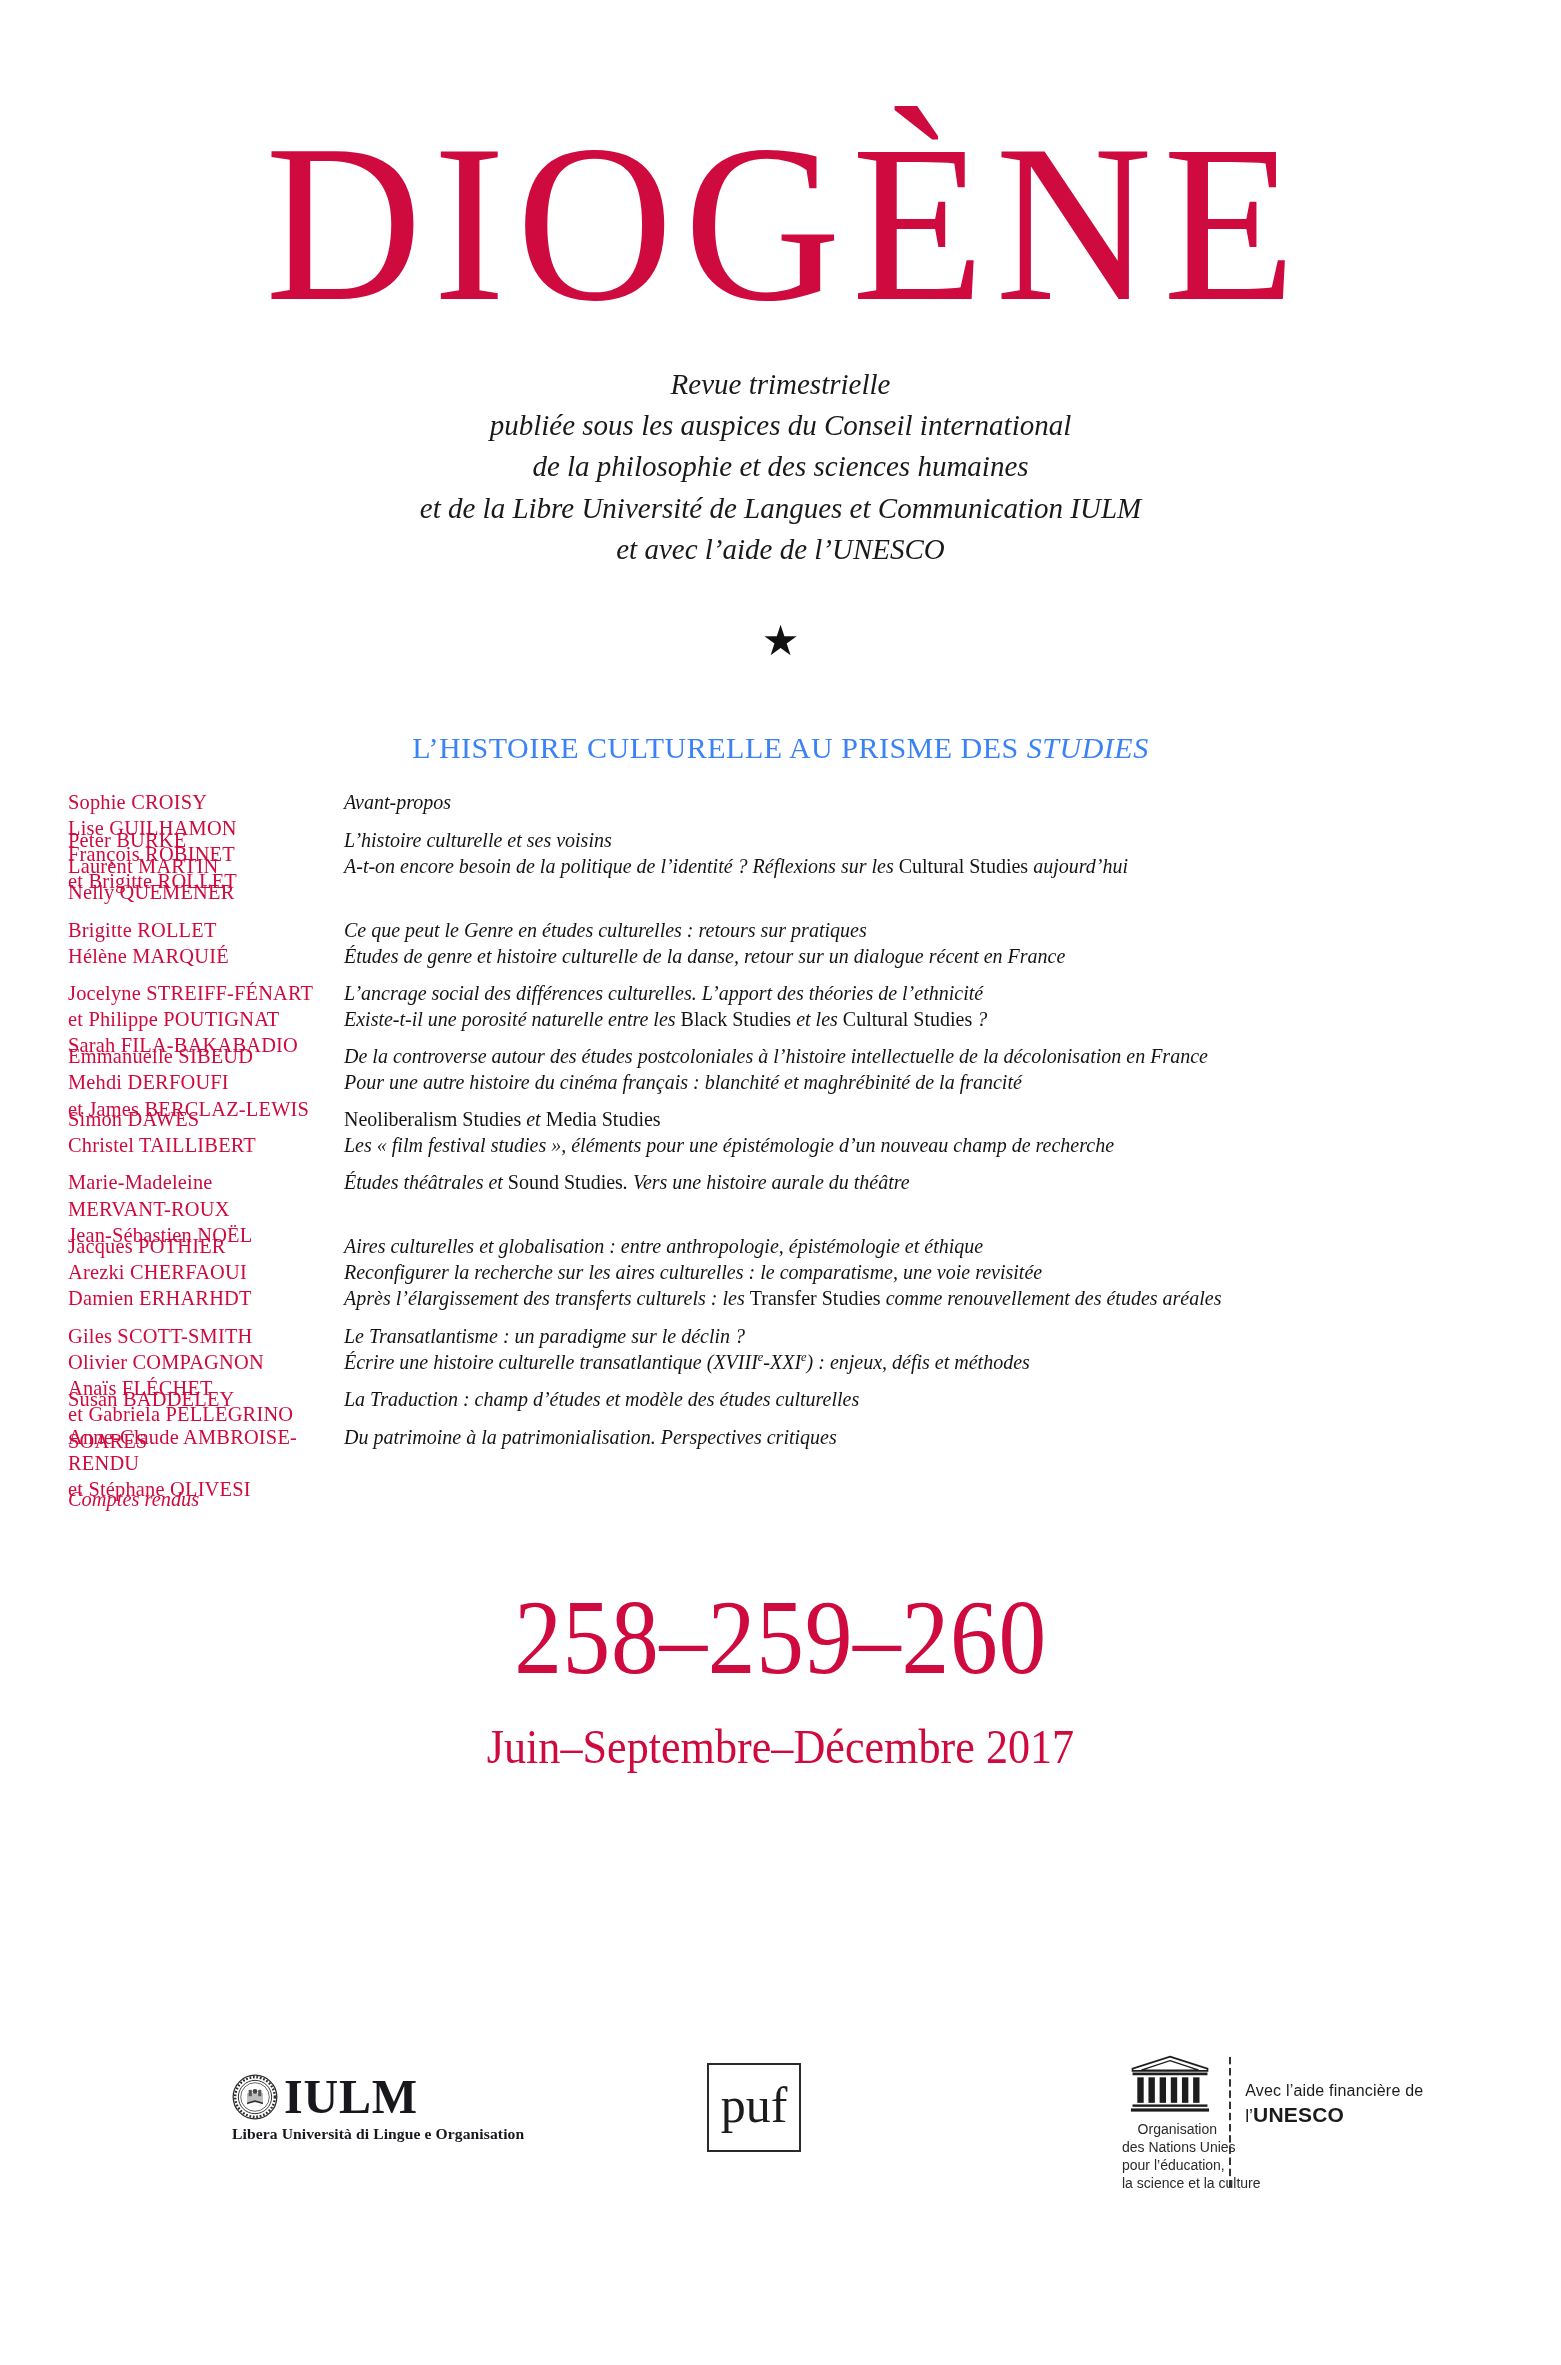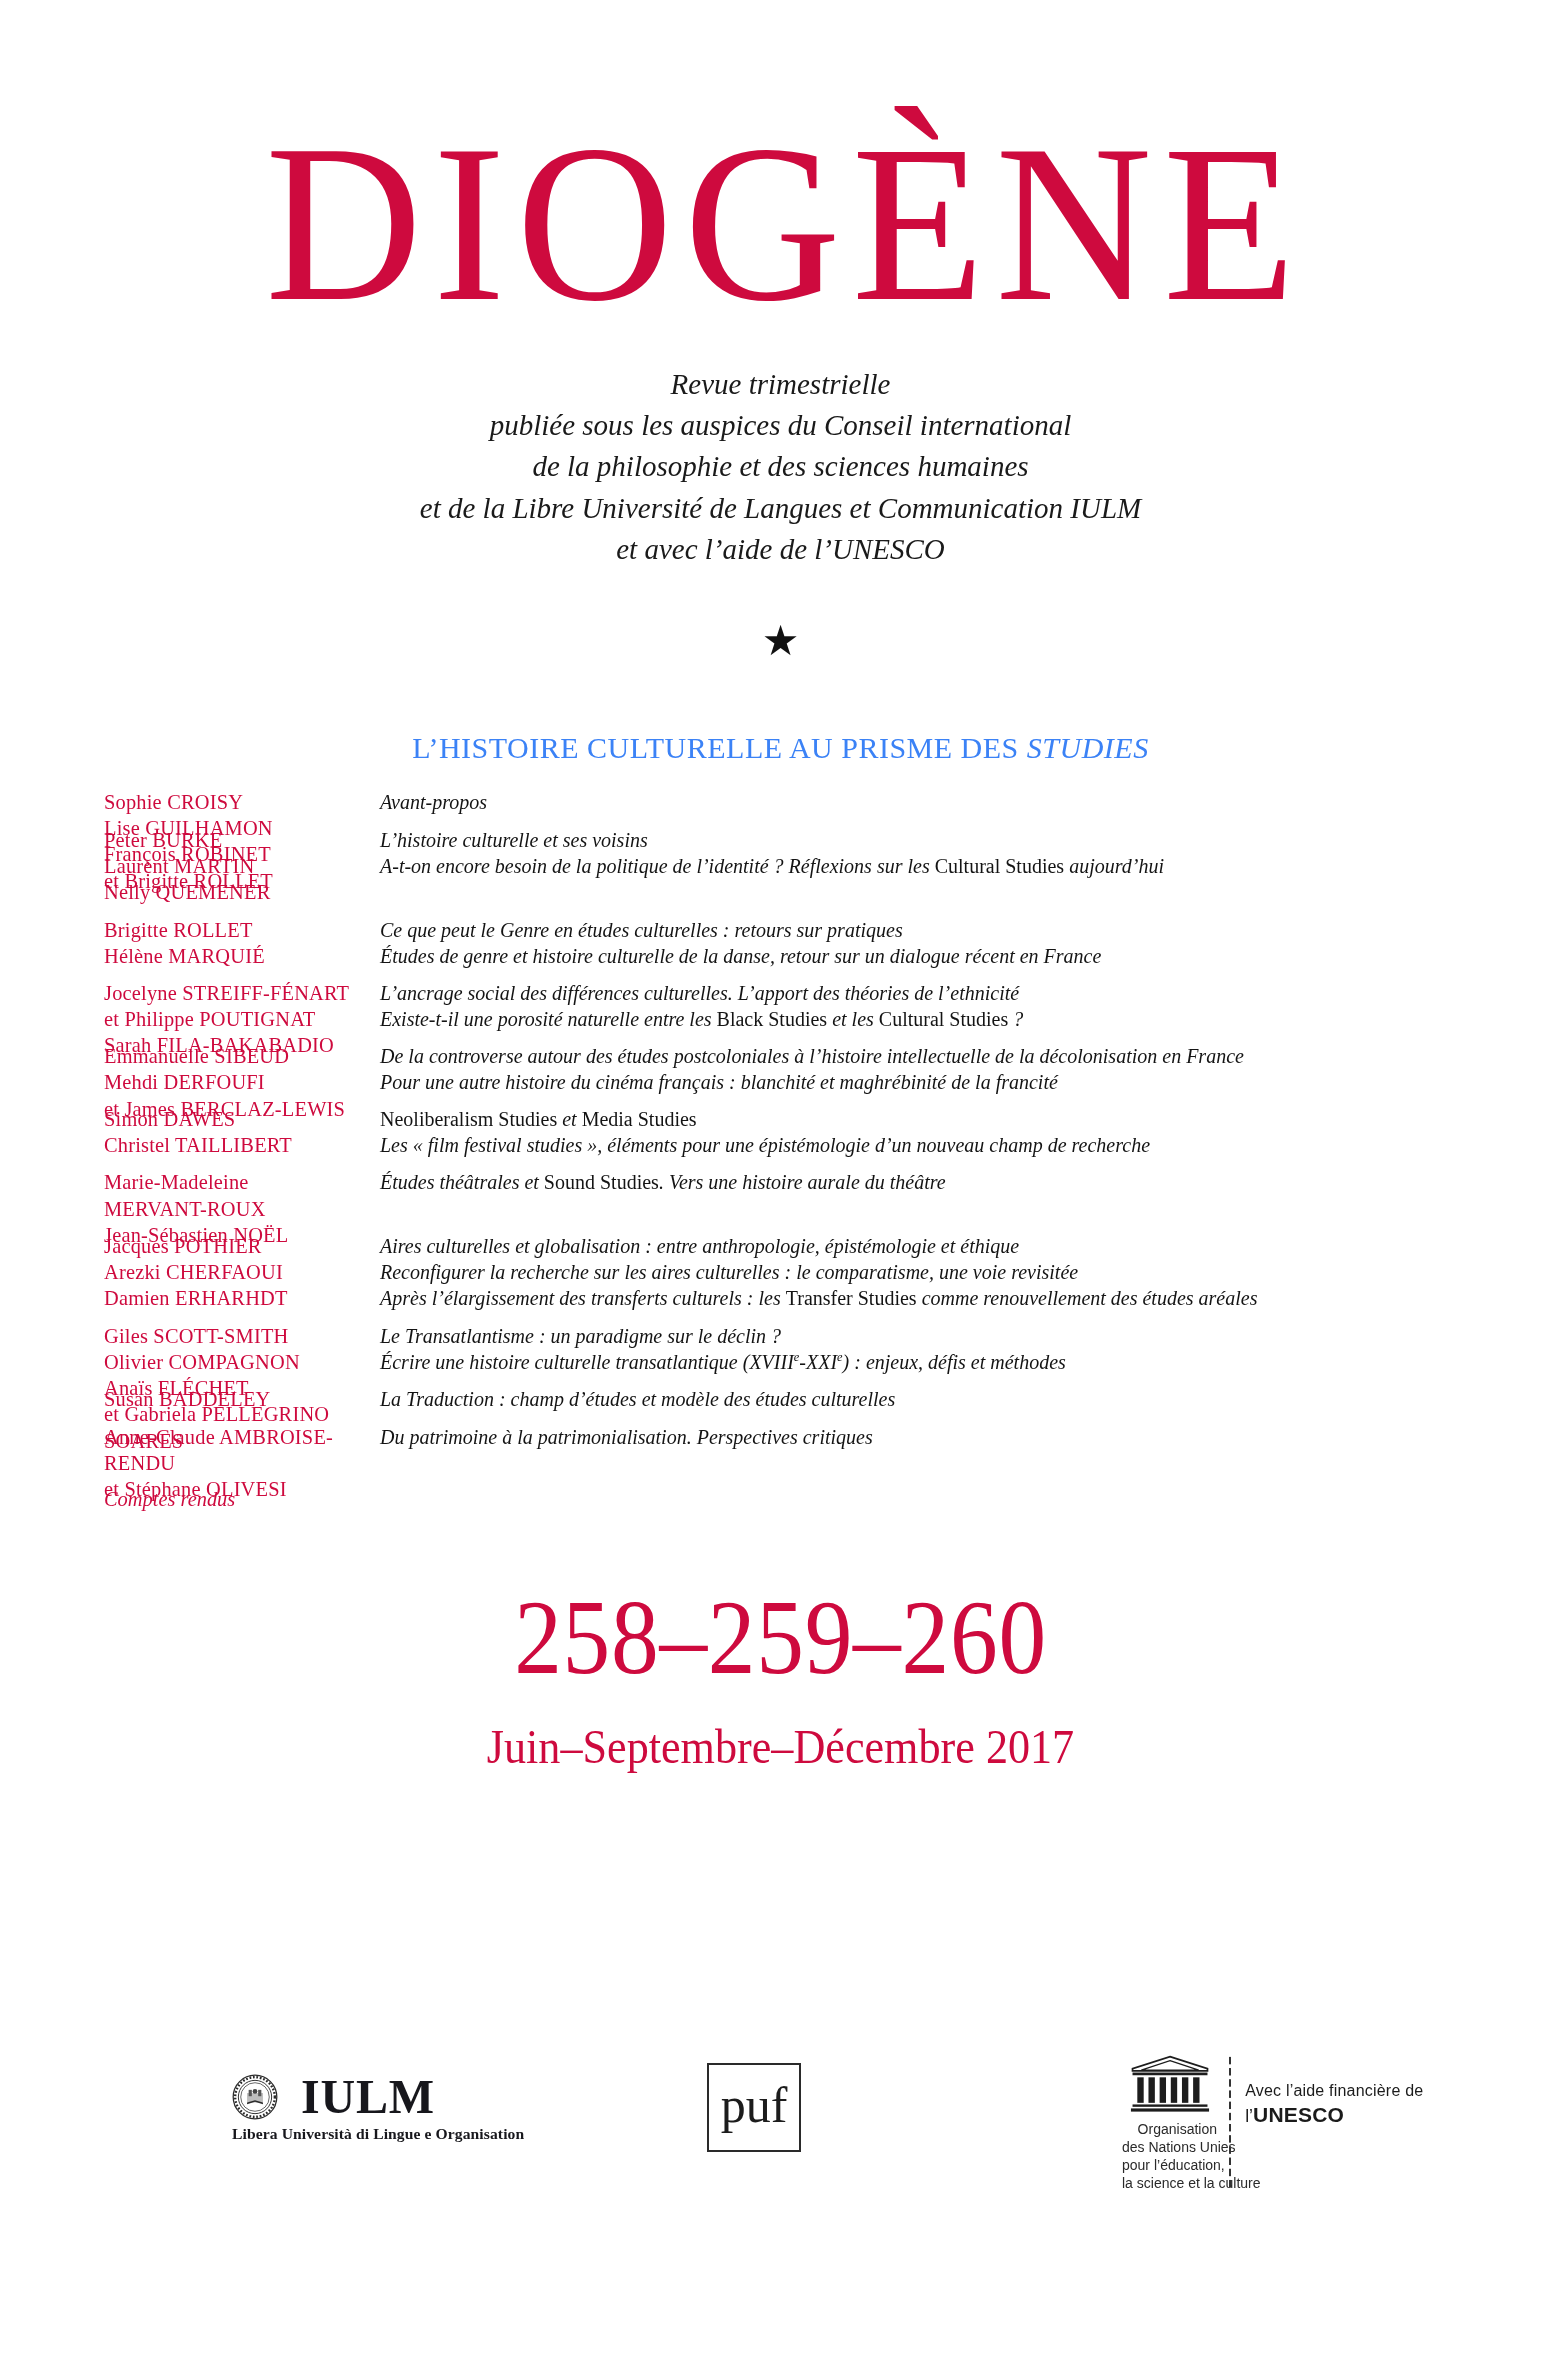--- a/index.html
+++ b/index.html
@@ -57,21 +57,21 @@
     font-size: 30px;
     letter-spacing: 0.5px;
     white-space: nowrap;
   }
   .theme-heading .it { font-style: italic; }
 
   
   .toc {
     position: relative;
     margin-top: 24px;
-    padding-left: 104px;
+    padding-left: 68px;
     padding-right: 48px;
   }
   .toc-row {
     position: relative;
     min-height: 0.8px;
   }
   .authors {
     position: absolute;
     left: 0;
     top: 0;
@@ -133,21 +133,21 @@
   .logo {
     position: absolute;
     top: 0;
   }
 
   
   .logo-iulm { left: 232px; top: 19px; width: 264px; }
   .iulm-top {
     display: flex;
     align-items: center;
-    gap: 23px;
+    gap: 6px;
   }
   .iulm-seal {
     width: 46px; height: 46px;
     flex: 0 0 46px;
   }
   .iulm-word {
     font-size: 48px;
     font-weight: bold;
     letter-spacing: 0.8px;
     color: #17171c;

